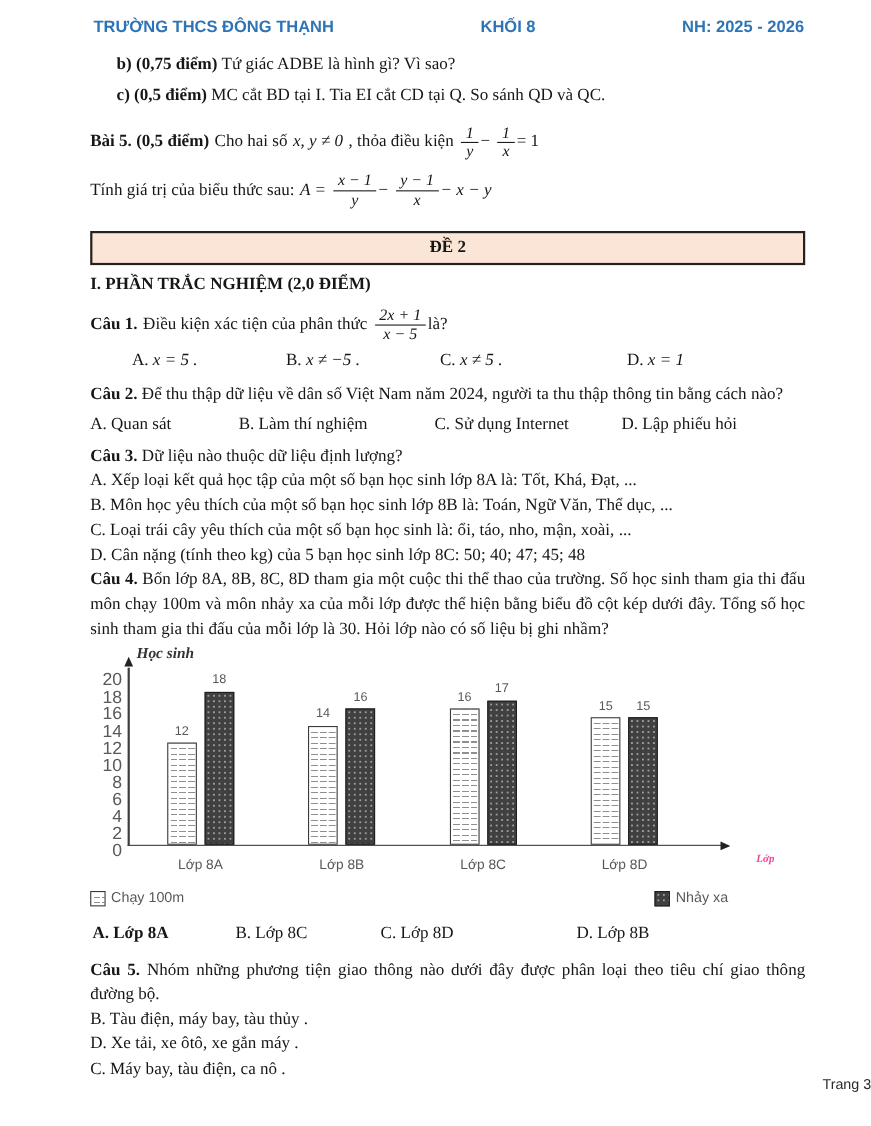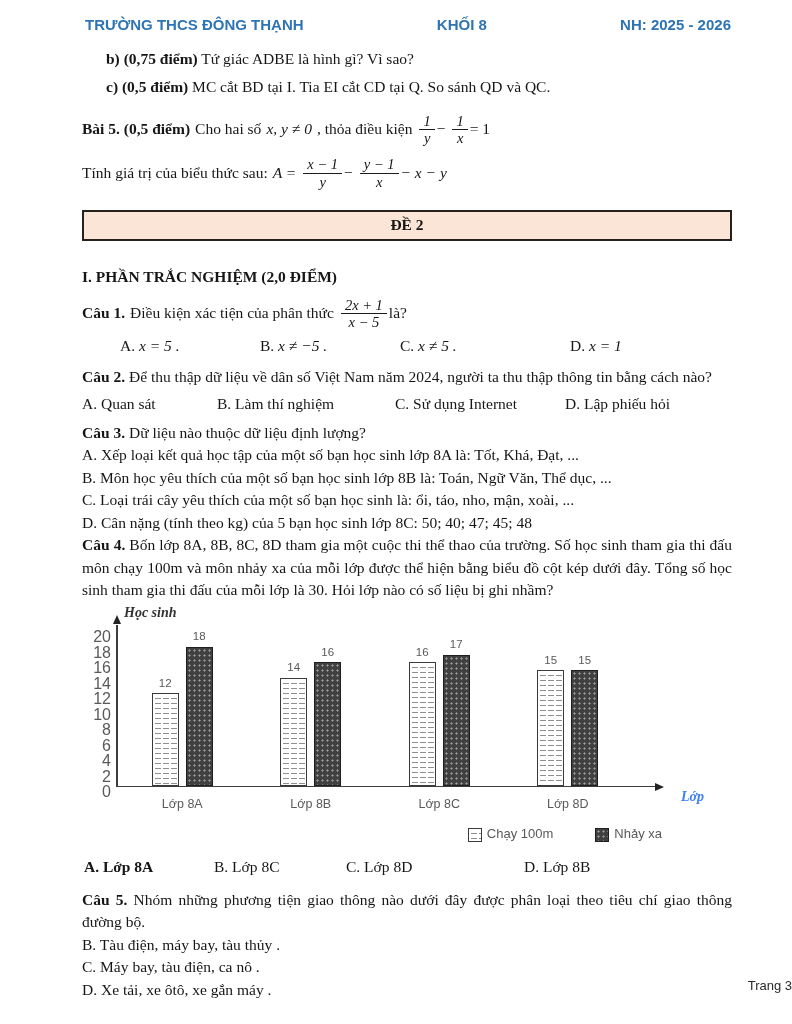--- a/index.html
+++ b/index.html
@@ -15,21 +15,21 @@
   .indent{margin-left:24px;}
   .mt6{margin-top:6px;}.mt8{margin-top:8px;}.mt10{margin-top:10px;}.mt14{margin-top:14px;}
   .row{display:flex;align-items:center;flex-wrap:nowrap;white-space:nowrap;}
   .row > *{margin-right:5px;}
   .frac{display:inline-flex;flex-direction:column;align-items:center;font-style:italic;
         font-size:14.5px;line-height:1.12;margin:0 2px;vertical-align:middle;}
   .frac .num{border-bottom:1px solid #1c1c1c;padding:0 4px;}
   .frac .den{padding:0 4px;}
   .de2-box{margin-top:20px;border:2px solid #27211d;background:#FBE5D6;text-align:center;
            font-weight:bold;padding:2px 0 3px 0;}
-  .sect{margin-top:25px;font-weight:bold;}
+  .sect{margin-top:7px;font-weight:bold;}
   .optrow{display:flex;margin-top:5px;}
   .optrow .opt{white-space:nowrap;}
   .c1opts{padding-left:38px;align-items:center;}
   .c1opts .opt:nth-child(1){width:140px;}.c1opts .opt:nth-child(2){width:140px;}.c1opts .opt:nth-child(3){width:170px;}
   .c2opts .opt:nth-child(1){width:135px;}.c2opts .opt:nth-child(2){width:178px;}.c2opts .opt:nth-child(3){width:170px;}
   .c4opts{padding-left:2px;}
   .c4opts .opt:nth-child(1){width:130px;font-weight:bold;}.c4opts .opt:nth-child(2){width:132px;}.c4opts .opt:nth-child(3){width:178px;}
   .just{text-align:justify;}
   
   .chart{position:relative;width:580px;height:200px;margin:16px 0 0 8px;
@@ -49,22 +49,22 @@
       repeating-linear-gradient(90deg,#ffffff 0px,#ffffff 2px,rgba(255,255,255,0) 2px,rgba(255,255,255,0) 8px),
       repeating-linear-gradient(180deg,rgba(0,0,0,0) 0px,rgba(0,0,0,0) 4px,#8f8f8f 4px,#8f8f8f 5px);}
   .bar-s2{border:1px solid #1f1f1f;background-color:#404040;
     background-image:radial-gradient(circle,#9c9c9c 0.9px,rgba(0,0,0,0) 1.2px);background-size:5px 5px;}
   .bar-val{position:absolute;bottom:100%;left:50%;transform:translateX(-50%);
            margin-bottom:3px;font-size:11.5px;color:#595959;}
   .cat-label{position:absolute;top:calc(100% + 9px);left:0;right:0;text-align:center;font-size:12.5px;color:#595959;}
   .ylab{position:absolute;left:34px;top:-14px;font-family:"Liberation Serif",serif;
         font-style:italic;font-weight:600;font-size:14px;color:#333;}
   .xlab{position:absolute;right:-34px;bottom:10px;font-family:"Liberation Serif",serif;
-        font-style:italic;font-weight:600;font-size:14px;color:#3b82f6;}
-  .legend{display:flex;justify-content:flex-end;gap:42px;margin-top:8px;width:580px;
+        font-style:italic;font-weight:600;font-size:10px;color:#ec4899;}
+  .legend{display:flex;justify-content:space-between;gap:42px;margin-top:8px;width:580px;
           font-family:"Liberation Sans",sans-serif;font-size:13px;color:#595959;}
   .legend .item{display:flex;align-items:center;gap:5px;}
   .swatch{width:12px;height:12px;display:inline-block;}
   .footer{position:absolute;top:978px;left:0;right:0;text-align:right;
           font-family:"Liberation Sans",sans-serif;font-size:13px;color:#2a2a2a;}
 </style>
 </head>
 <body>
 
 <div class="page">
@@ -242,19 +242,19 @@
       <span class="opt"><span>B.</span> <span>Lớp 8C</span></span>
       <span class="opt"><span>C.</span> <span>Lớp 8D</span></span>
       <span class="opt"><span>D.</span> <span>Lớp 8B</span></span>
     </div>
 
     <div class="just mt10">
       <span class="b">Câu 5.</span>
       <span>Nhóm những phương tiện giao thông nào dưới đây được phân loại theo tiêu chí giao thông đường bộ.</span>
     </div>
     <div>B. Tàu điện, máy bay, tàu thủy .</div>
+    <div>D. Xe tải, xe ôtô, xe gắn máy .</div>
     <div>C. Máy bay, tàu điện, ca nô .</div>
-    <div>D. Xe tải, xe ôtô, xe gắn máy .</div>
 
   </div>
 
   <div class="footer">Trang 3</div>
 </div>
 
 </body></html>

